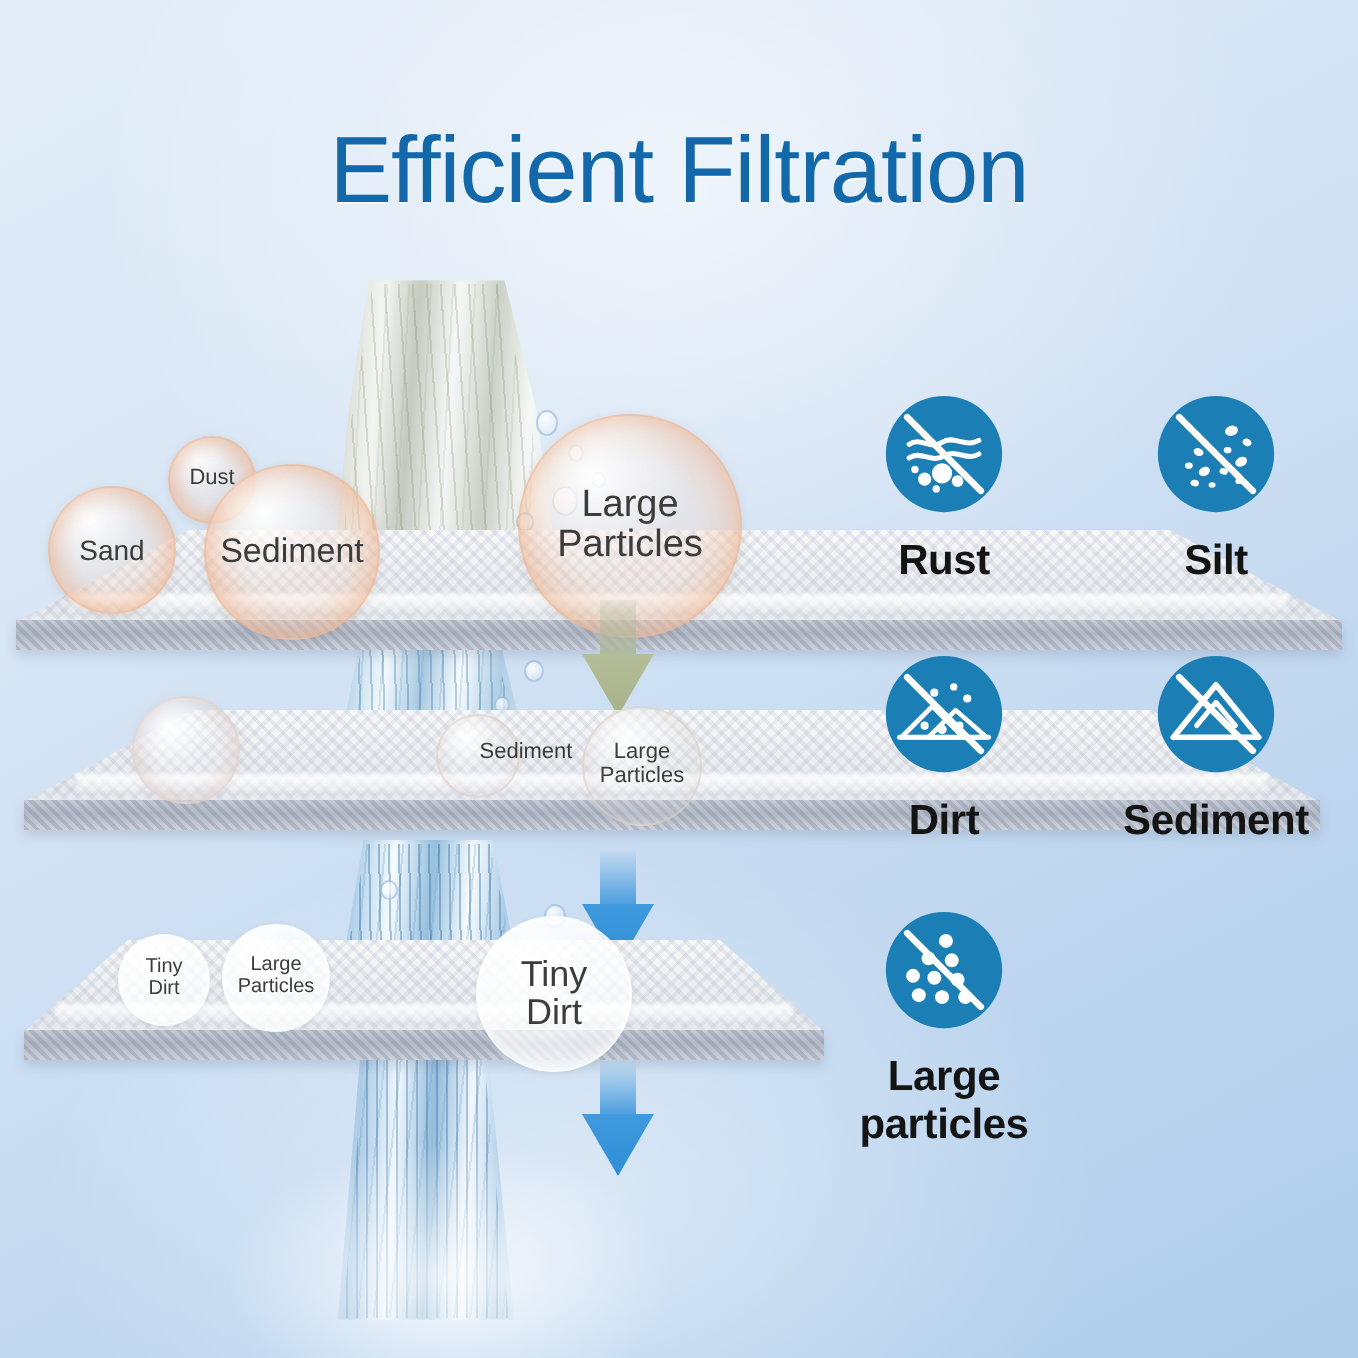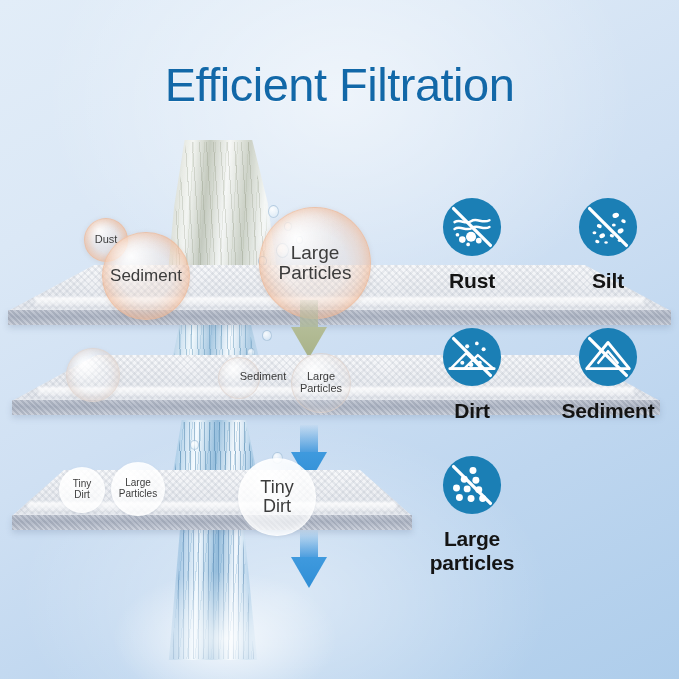--- a/index.html
+++ b/index.html
@@ -325,20 +325,23 @@
   <div class="droplets" style="left:190px; top:440px; width:7px; height:8px;"></div>
 
   <div class="plate" id="plate1">
     <div class="slabtop"></div>
     <div class="slabshine"></div>
     <div class="slabedge"></div>
   </div>
 
   <div class="bubble peach" style="left:84px; top:218px; width:42px; height:42px; font-size:11px;">
     <span>Dust</span>
+  </div>
+  <div class="bubble peach" style="left:24px; top:243px; width:62px; height:62px; font-size:14px;">
+    <span>Sand</span>
   </div>
   <div class="bubble peach" style="left:102px; top:232px; width:86px; height:86px; font-size:17px;">
     <span>Sediment</span>
   </div>
   <div class="bubble peach" style="left:259px; top:207px; width:110px; height:110px; font-size:19px;">
     <span>
       <span>Large</span><br>
       <span>Particles</span>
     </span>
   </div>

